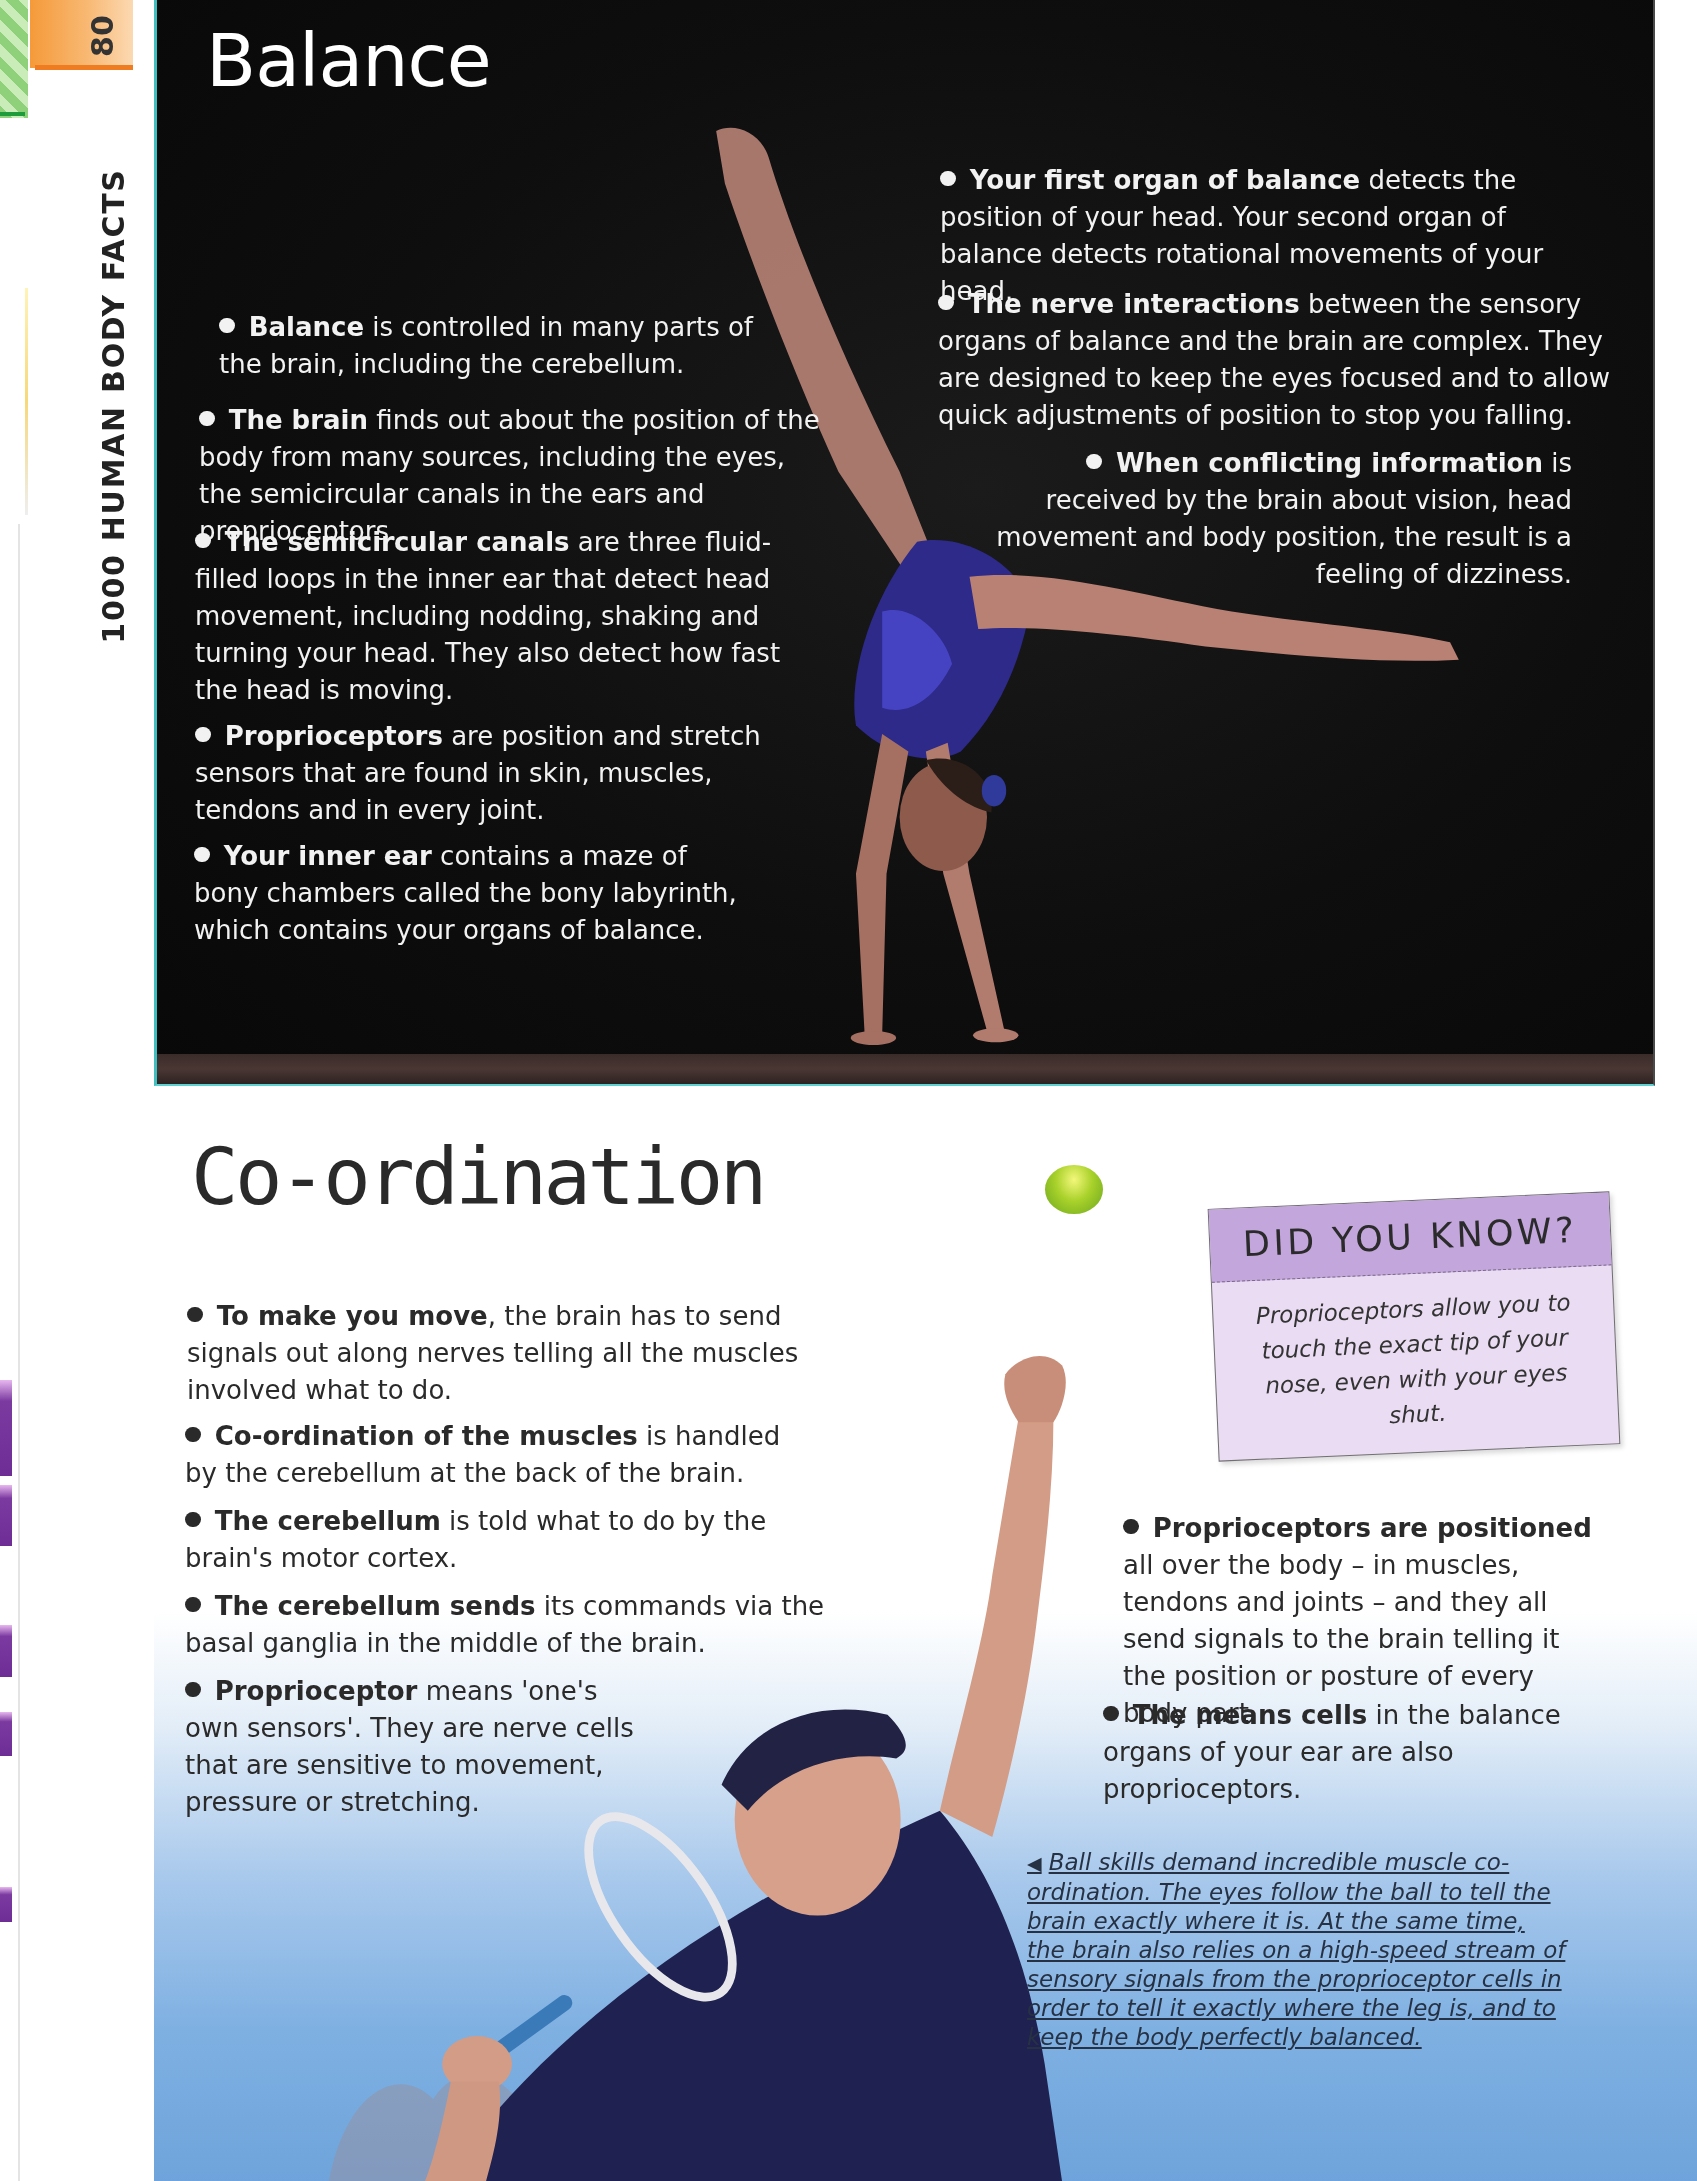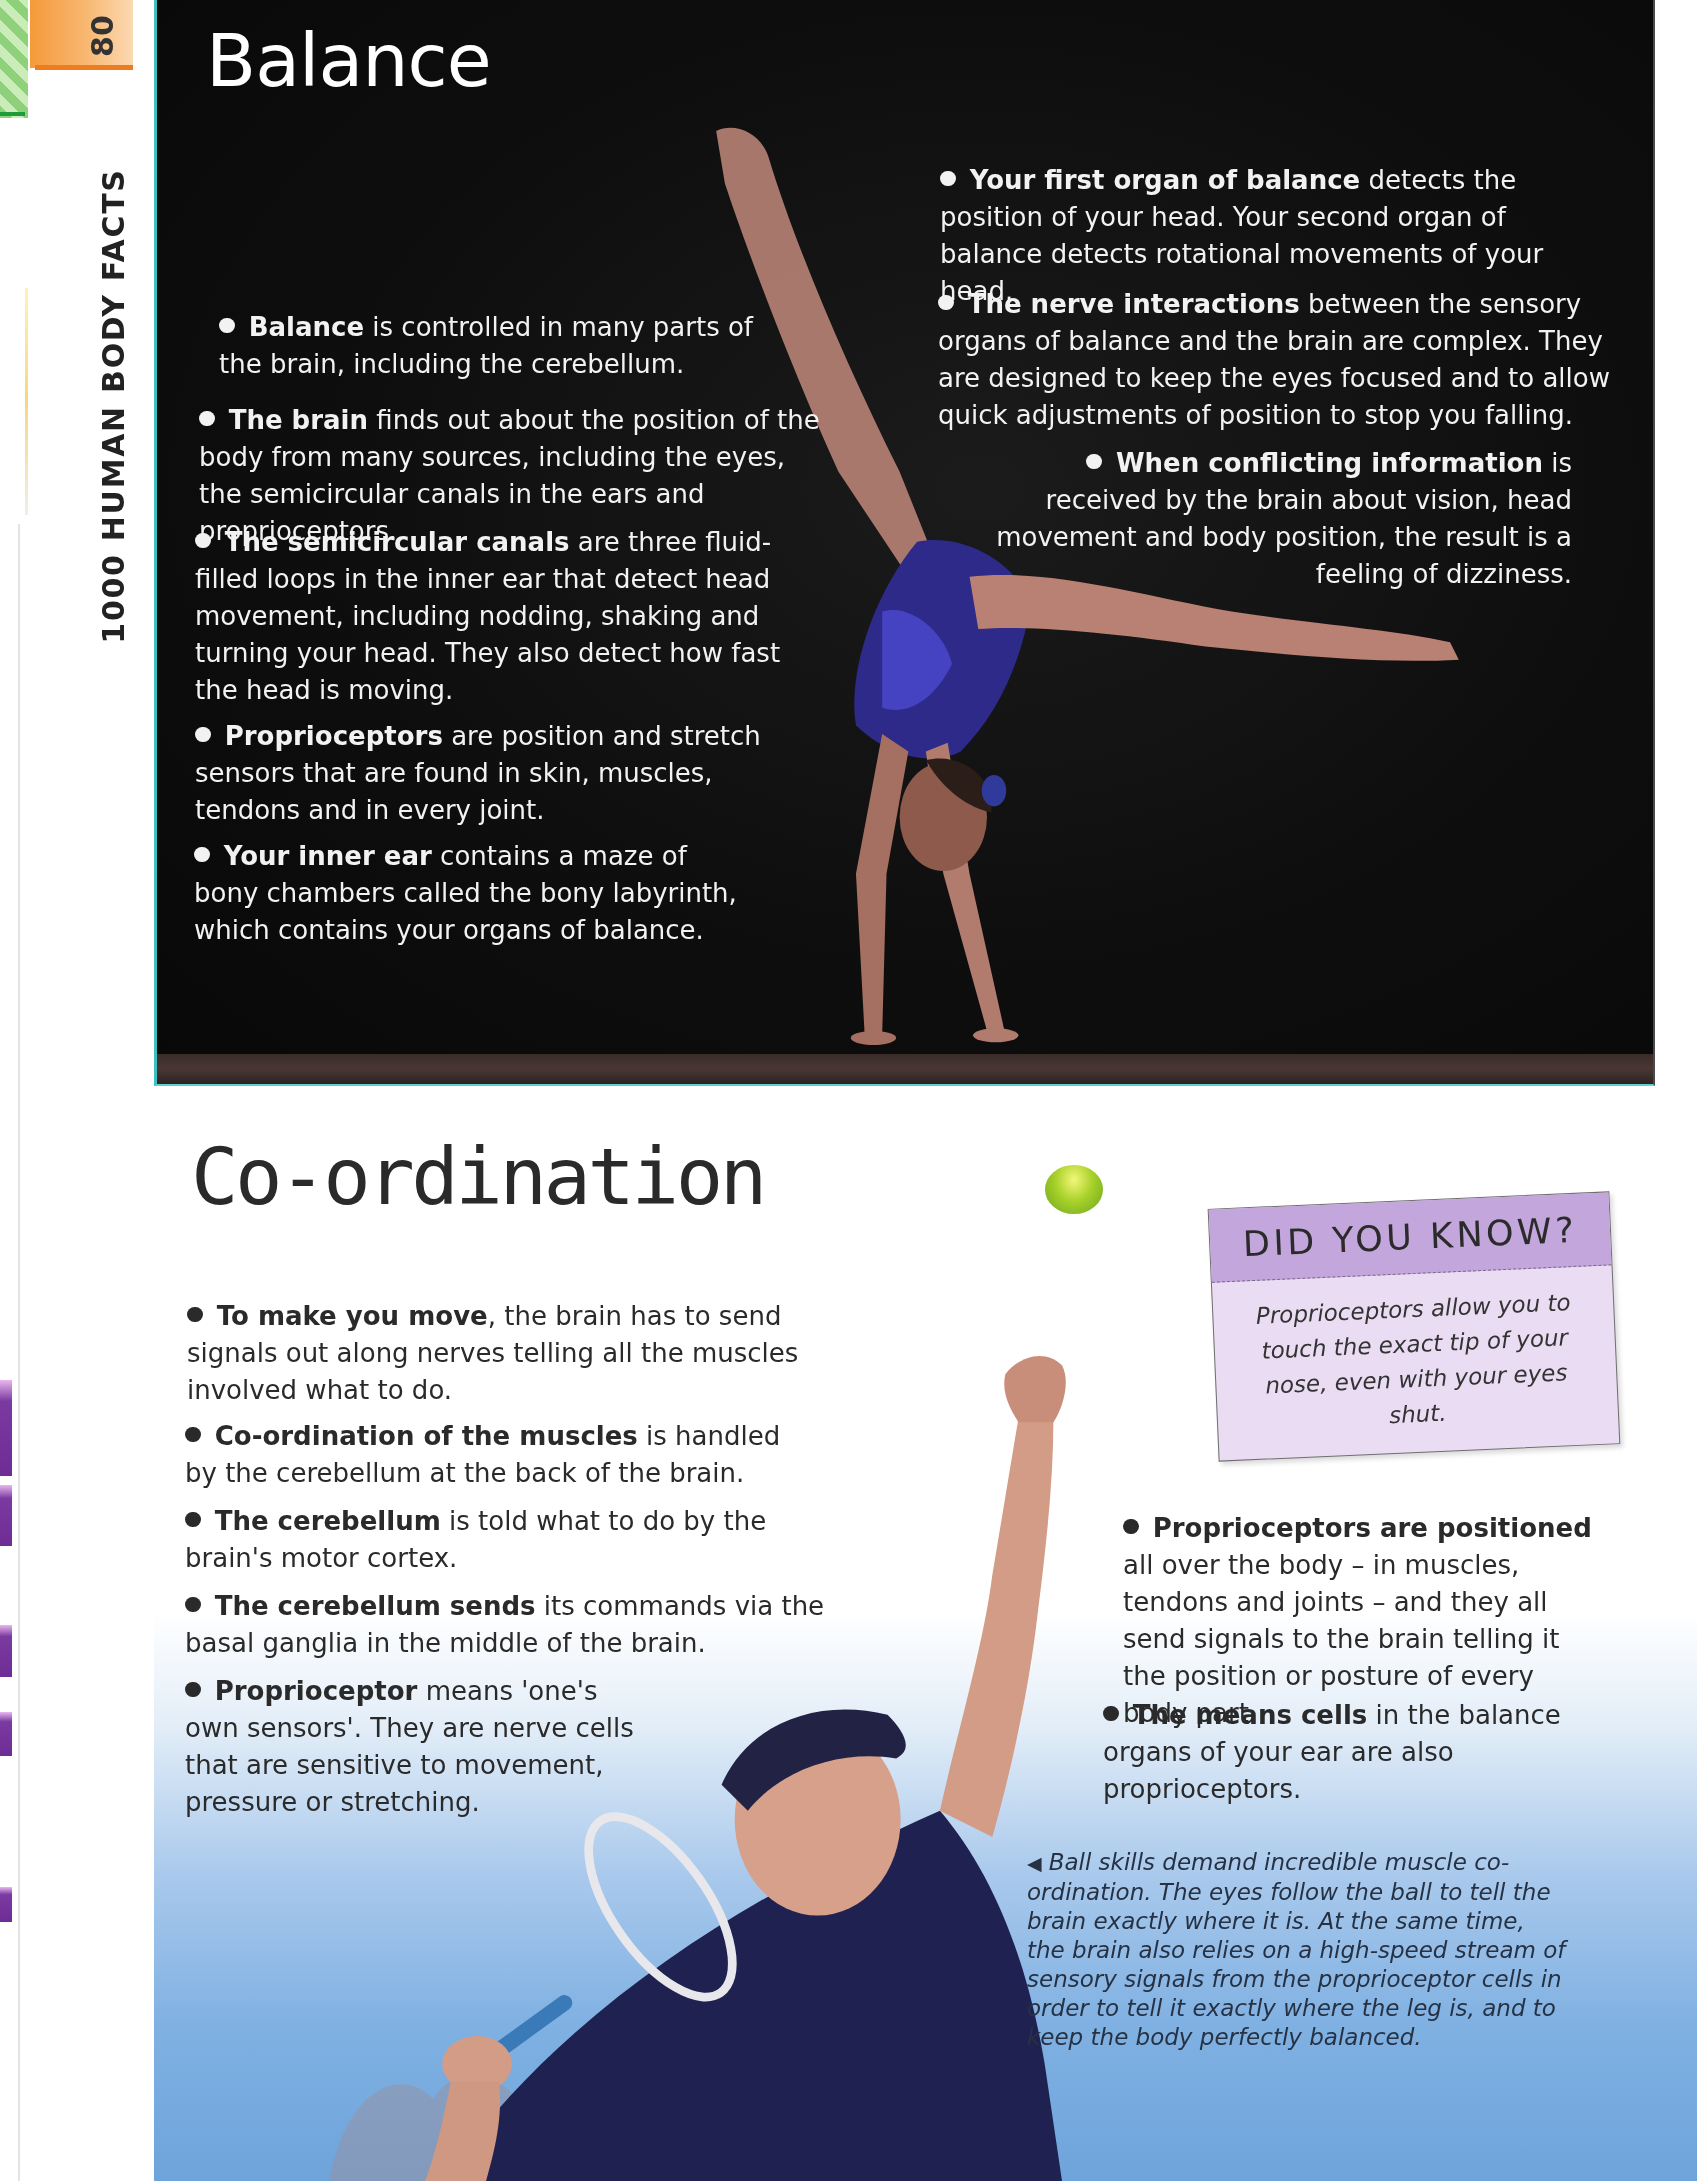--- a/index.html
+++ b/index.html
@@ -179,17 +179,17 @@
     <div class="dyk-body">Proprioceptors allow you to touch the exact tip of your nose, even with your eyes shut.</div>
   </div>
 
   <div class="fact" style="left:969px;top:424px;width:472px;">
     <span class="bullet"></span><b>Proprioceptors are positioned</b><span> all over the body – in muscles, tendons and joints – and they all send signals to the brain telling it the position or posture of every body part.</span>
   </div>
   <div class="fact" style="left:949px;top:611px;width:489px;">
     <span class="bullet"></span><b>The means cells</b><span> in the balance organs of your ear are also proprioceptors.</span>
   </div>
 
-  <div class="caption" style="left:873px;top:762px;width:542px;color:#263244;">
+  <div class="caption" style="left:873px;top:762px;width:542px;color:#263244;text-decoration:underline;">
     <span class="arrow">◀</span><span>Ball skills demand incredible muscle co-ordination. The eyes follow the ball to tell the brain exactly where it is. At the same time, the brain also relies on a high-speed stream of sensory signals from the proprioceptor cells in order to tell it exactly where the leg is, and to keep the body perfectly balanced.</span>
   </div>
 </section>
 
 
 </body></html>

